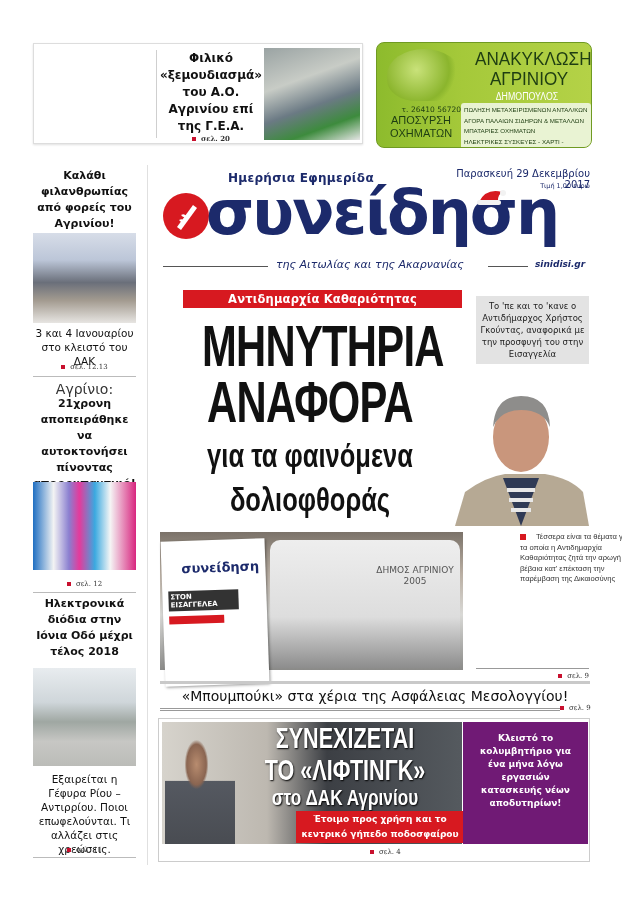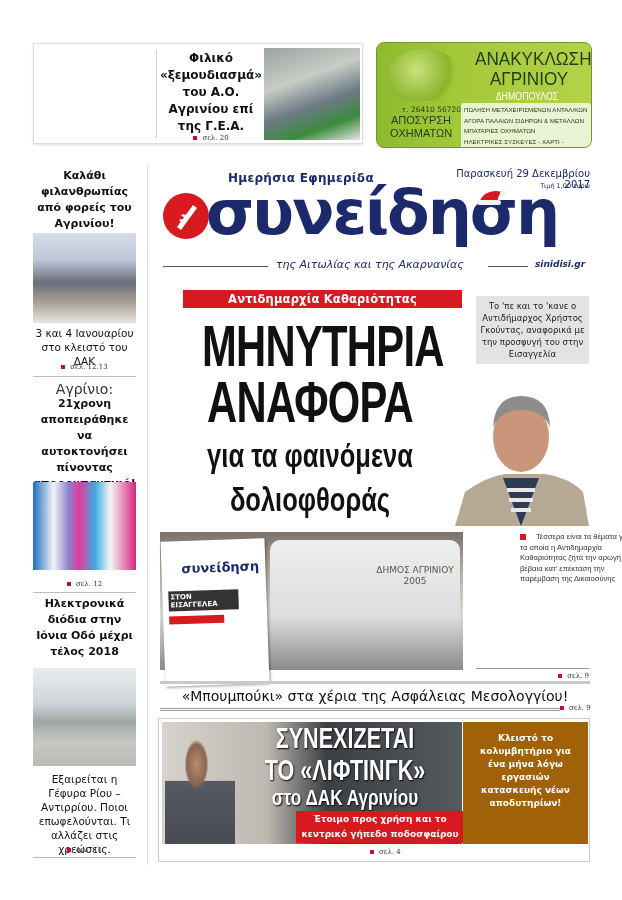--- a/index.html
+++ b/index.html
@@ -8,21 +8,21 @@
   .pg { font-family: "DejaVu Serif", serif; font-size: 7px; color: #333; }
   .pg .dot { display: inline-block; width: 4px; height: 4px; background: #c8102e; margin-right: 5px; vertical-align: middle; }
   .photo { overflow: hidden; }
 
   
   #top-card { left: 33px; top: 43px; width: 330px; height: 101px; border: 1px solid #ddd; background: #fff; box-shadow: 0 1px 2px rgba(0,0,0,0.12); }
   #top-photo-left { left: 4px; top: 4px; width: 113px; height: 92px; background: linear-gradient(180deg,#5f7a62 0%,#7d9780 25%,#b8c0b2 55%,#a7a58f 100%); }
   #top-photo-left .caption { position: absolute; left: 3px; right: 3px; bottom: 3px; background: rgba(255,255,255,0.93); font-size: 7.5px; text-align: center; line-height: 9px; padding: 1px 0; color: #111; }
   #top-divider { left: 122px; top: 6px; width: 1px; height: 88px; background: #cfcfcf; }
   #top-headline { left: 126px; top: 6px; width: 102px; text-align: center; font-weight: bold; font-size: 12px; line-height: 17px; }
-  #top-pg { left: 126px; top: 90px; width: 102px; text-align: center; }
+  #top-pg { left: 126px; top: 90px; width: 102px; text-align: center; font-weight: bold; }
   #top-photo-right { left: 230px; top: 4px; width: 96px; height: 92px; background: linear-gradient(160deg,#9aa3a3 0%,#c8ccc6 35%,#6b7a84 60%,#3d8b3d 80%,#e5e5e5 100%); }
 
   
   #ad { left: 376px; top: 42px; width: 216px; height: 106px; border-radius: 8px; background: linear-gradient(90deg,#8dbb2d 0%,#a5c93a 40%,#b4d247 100%); border: 1px solid #6f9a22; overflow: hidden; }
   #ad-title1 { left: 92px; top: 6px; width: 120px; text-align: center; font-family: "Liberation Sans", sans-serif; font-size: 19px; color: #1e3d12; line-height: 20px; transform: scaleX(0.9); }
   #ad-title2 { left: 92px; top: 26px; width: 120px; text-align: center; font-family: "Liberation Sans", sans-serif; font-size: 19px; color: #1e3d12; line-height: 20px; transform: scaleX(0.9); }
   #ad-owner { left: 84px; top: 48px; width: 132px; text-align: center; font-family: "Liberation Sans", sans-serif; font-size: 10px; color: #fff; transform: scaleX(0.88); }
   #ad-phone { left: 4px; top: 62px; width: 80px; font-size: 7.5px; color: #1e3d12; text-align: right; }
   #ad-removal { left: 4px; top: 71px; width: 80px; text-align: center; font-family: "Liberation Sans", sans-serif; font-size: 11px; line-height: 13px; color: #1e3d12; }
   #ad-services { left: 84px; top: 60px; width: 130px; background: #e9f3d3; border-radius: 3px; padding: 2px 3px; font-family: "Liberation Sans", sans-serif; font-size: 6.2px; line-height: 10.5px; color: #1e3d12; }
@@ -77,21 +77,21 @@
   #sec-pg { left: 560px; top: 704px; }
 
   
   #bottom-box { left: 158px; top: 718px; width: 432px; height: 144px; border: 1px solid #ccc; }
   #bottom-photo { left: 162px; top: 722px; width: 300px; height: 122px; background: linear-gradient(90deg,#d6d3cc 0%,#bdb8b0 35%,#3c3f44 55%,#555a5f 100%); }
   #bottom-man { left: 165px; top: 738px; width: 70px; height: 106px; background: radial-gradient(ellipse at 45% 25%,#b88c6f 0%,#8a6551 18%,transparent 22%), linear-gradient(180deg,transparent 0%,transparent 40%,#555961 41%,#494c52 100%); }
   #bt1 { left: 225px; top: 722px; width: 240px; text-align: center; font-family: "Liberation Sans", sans-serif; font-weight: bold; font-size: 30px; line-height: 32px; color: #fff; transform: scaleX(0.72); text-shadow: 1px 1px 2px #000; }
   #bt2 { left: 225px; top: 754px; width: 240px; text-align: center; font-family: "Liberation Sans", sans-serif; font-weight: bold; font-size: 30px; line-height: 32px; color: #fff; transform: scaleX(0.72); text-shadow: 1px 1px 2px #000; }
   #bt3 { left: 225px; top: 786px; width: 240px; text-align: center; font-family: "Liberation Sans", sans-serif; font-weight: bold; font-size: 22px; line-height: 24px; color: #fff; transform: scaleX(0.78); text-shadow: 1px 1px 2px #000; }
   #bt-red { left: 296px; top: 811px; width: 168px; height: 32px; background: #d71920; color: #fff; text-align: center; font-weight: bold; font-size: 9px; line-height: 15px; padding-top: 1px; }
-  #pool-box { left: 463px; top: 722px; width: 125px; height: 122px; background: #a16207; color: #fff; text-align: center; font-weight: bold; font-size: 9px; line-height: 13px; padding: 10px 8px; }
+  #pool-box { left: 463px; top: 722px; width: 125px; height: 122px; background: #701a75; color: #fff; text-align: center; font-weight: bold; font-size: 9px; line-height: 13px; padding: 10px 8px; }
   #bottom-pg { left: 370px; top: 848px; }
 </style>
 </head>
 <body>
 
 <div id="top-card" class="abs">
   <div id="top-divider" class="abs"></div>
   <div id="top-headline" class="abs">Φιλικό «ξεμουδιασμά» του Α.Ο. Αγρινίου επί της Γ.Ε.Α.</div>
   <div id="top-pg" class="abs pg"><span class="dot"></span><span>σελ. 20</span></div>
   <div id="top-photo-right" class="abs photo"></div>

